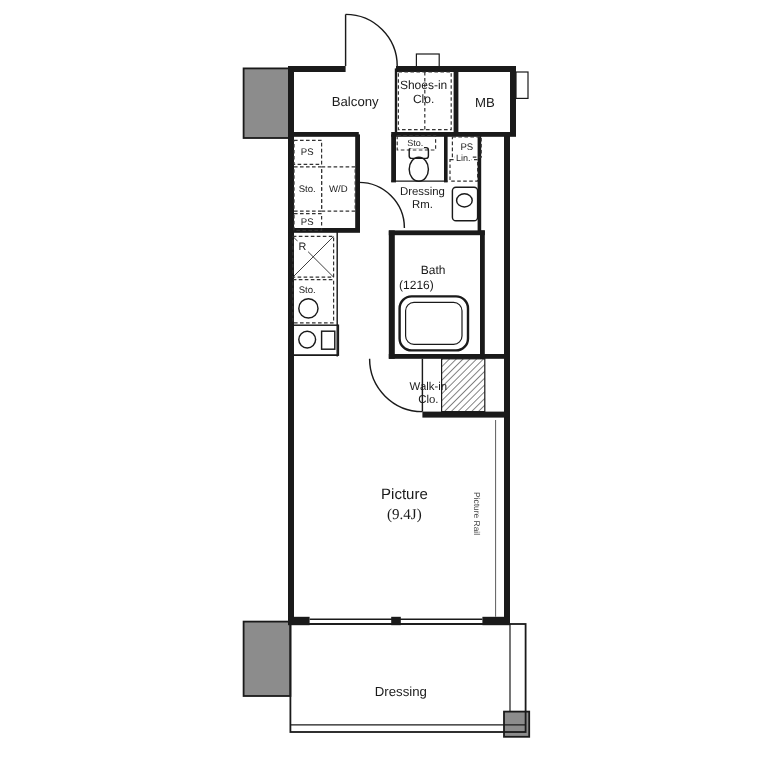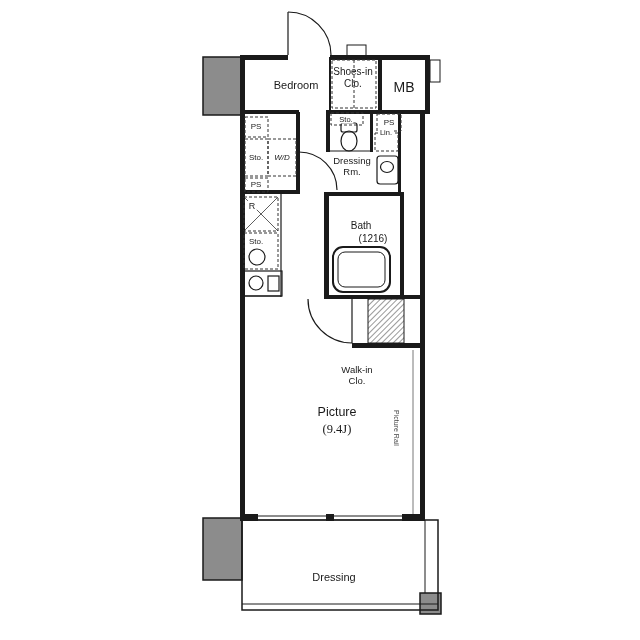--- a/index.html
+++ b/index.html
@@ -115,41 +115,41 @@
       <line x1="288" y1="12" x2="288" y2="55"></line>
       <path d="M 299 152 A 38 38 0 0 1 337 190"></path>
       <path d="M 308 299 A 44 44 0 0 0 352 343"></path>
       <line x1="352" y1="299" x2="352" y2="343"></line>
     </g>
 
     <rect x="368" y="299" width="36" height="44" fill="url(#hatch)" stroke="#1a1a1a" stroke-width="1"></rect>
     <line x1="413" y1="350" x2="413" y2="514" stroke="#555555" stroke-width="0.8"></line>
   </svg>
 
-  <div class="label" style="left:296px;top:86px;font-size:11px;">Bedroom</div>
+  <div class="label" style="left:296px;top:86px;font-size:11px;">Balcony</div>
   <div class="label" style="left:353px;top:78px;font-size:10px;width:46px;">Shoes-in Clo.</div>
-  <div class="label" style="left:404px;top:87px;font-size:14px;">MB</div>
+  <div class="label" style="left:404px;top:87px;font-size:11px;">MB</div>
 
   <div class="label" style="left:256px;top:127px;font-size:8px;">PS</div>
   <div class="label" style="left:256px;top:158px;font-size:8px;">Sto.</div>
-  <div class="label" style="left:282px;top:158px;font-size:8px;font-style:italic;">W/D</div>
+  <div class="label" style="left:282px;top:158px;font-size:8px;">W/D</div>
   <div class="label" style="left:256px;top:185px;font-size:8px;">PS</div>
 
   <div class="label bg" style="left:346px;top:119px;font-size:7.5px;">Sto.</div>
   <div class="label" style="left:389px;top:123px;font-size:8px;">PS</div>
   <div class="label bg" style="left:386px;top:132px;font-size:7.5px;">Lin.</div>
   <div class="label" style="left:352px;top:166px;font-size:9.5px;width:54px;text-align:center;">Dressing Rm.</div>
 
   <div class="label" style="left:361px;top:226px;font-size:10px;text-align:right;">Bath</div>
-  <div class="label" style="left:373px;top:239px;font-size:10px;text-align:center;">(1216)</div>
+  <div class="label" style="left:347px;top:239px;font-size:10px;text-align:center;">(1216)</div>
 
   <div class="label bg" style="left:252px;top:206px;font-size:9px;">R</div>
   <div class="label bg" style="left:256px;top:242px;font-size:8px;">Sto.</div>
 
-  <div class="label" style="left:357px;top:328px;font-size:9.5px;width:48px;margin-top:47px;">Walk-in Clo.</div>
+  <div class="label" style="left:357px;top:328px;font-size:9.5px;width:48px;">Walk-in Clo.</div>
 
   <div class="label" style="left:337px;top:412px;font-size:12.5px;">Picture</div>
   <div class="label" style="left:337px;top:429px;font-size:12.5px;font-family:Liberation Serif, serif;">(9.4J)</div>
 
   <div class="label rot" style="left:396px;top:428px;font-size:7px;">Picture Rail</div>
 
   <div class="label" style="left:334px;top:578px;font-size:11px;">Dressing</div>
 
 </div>
 

